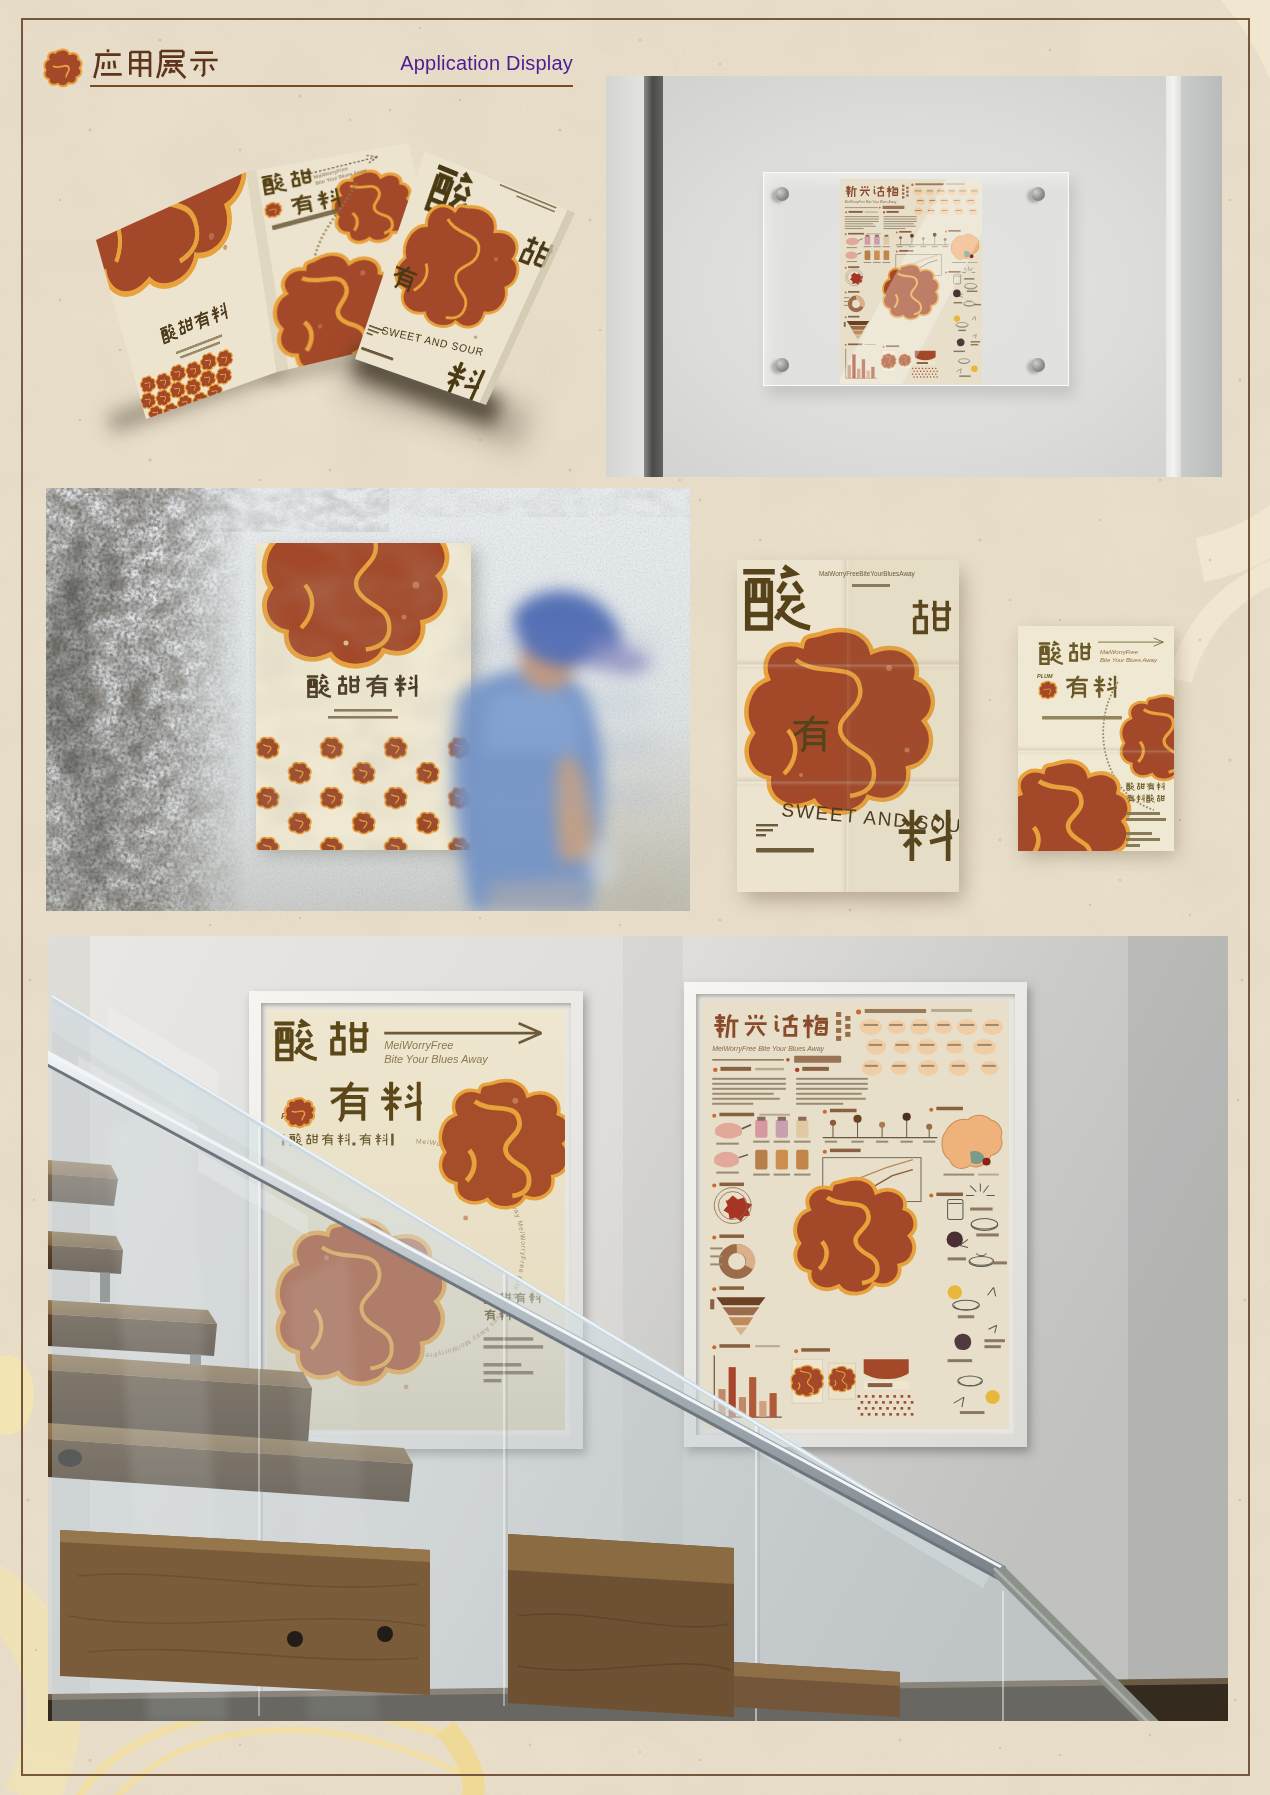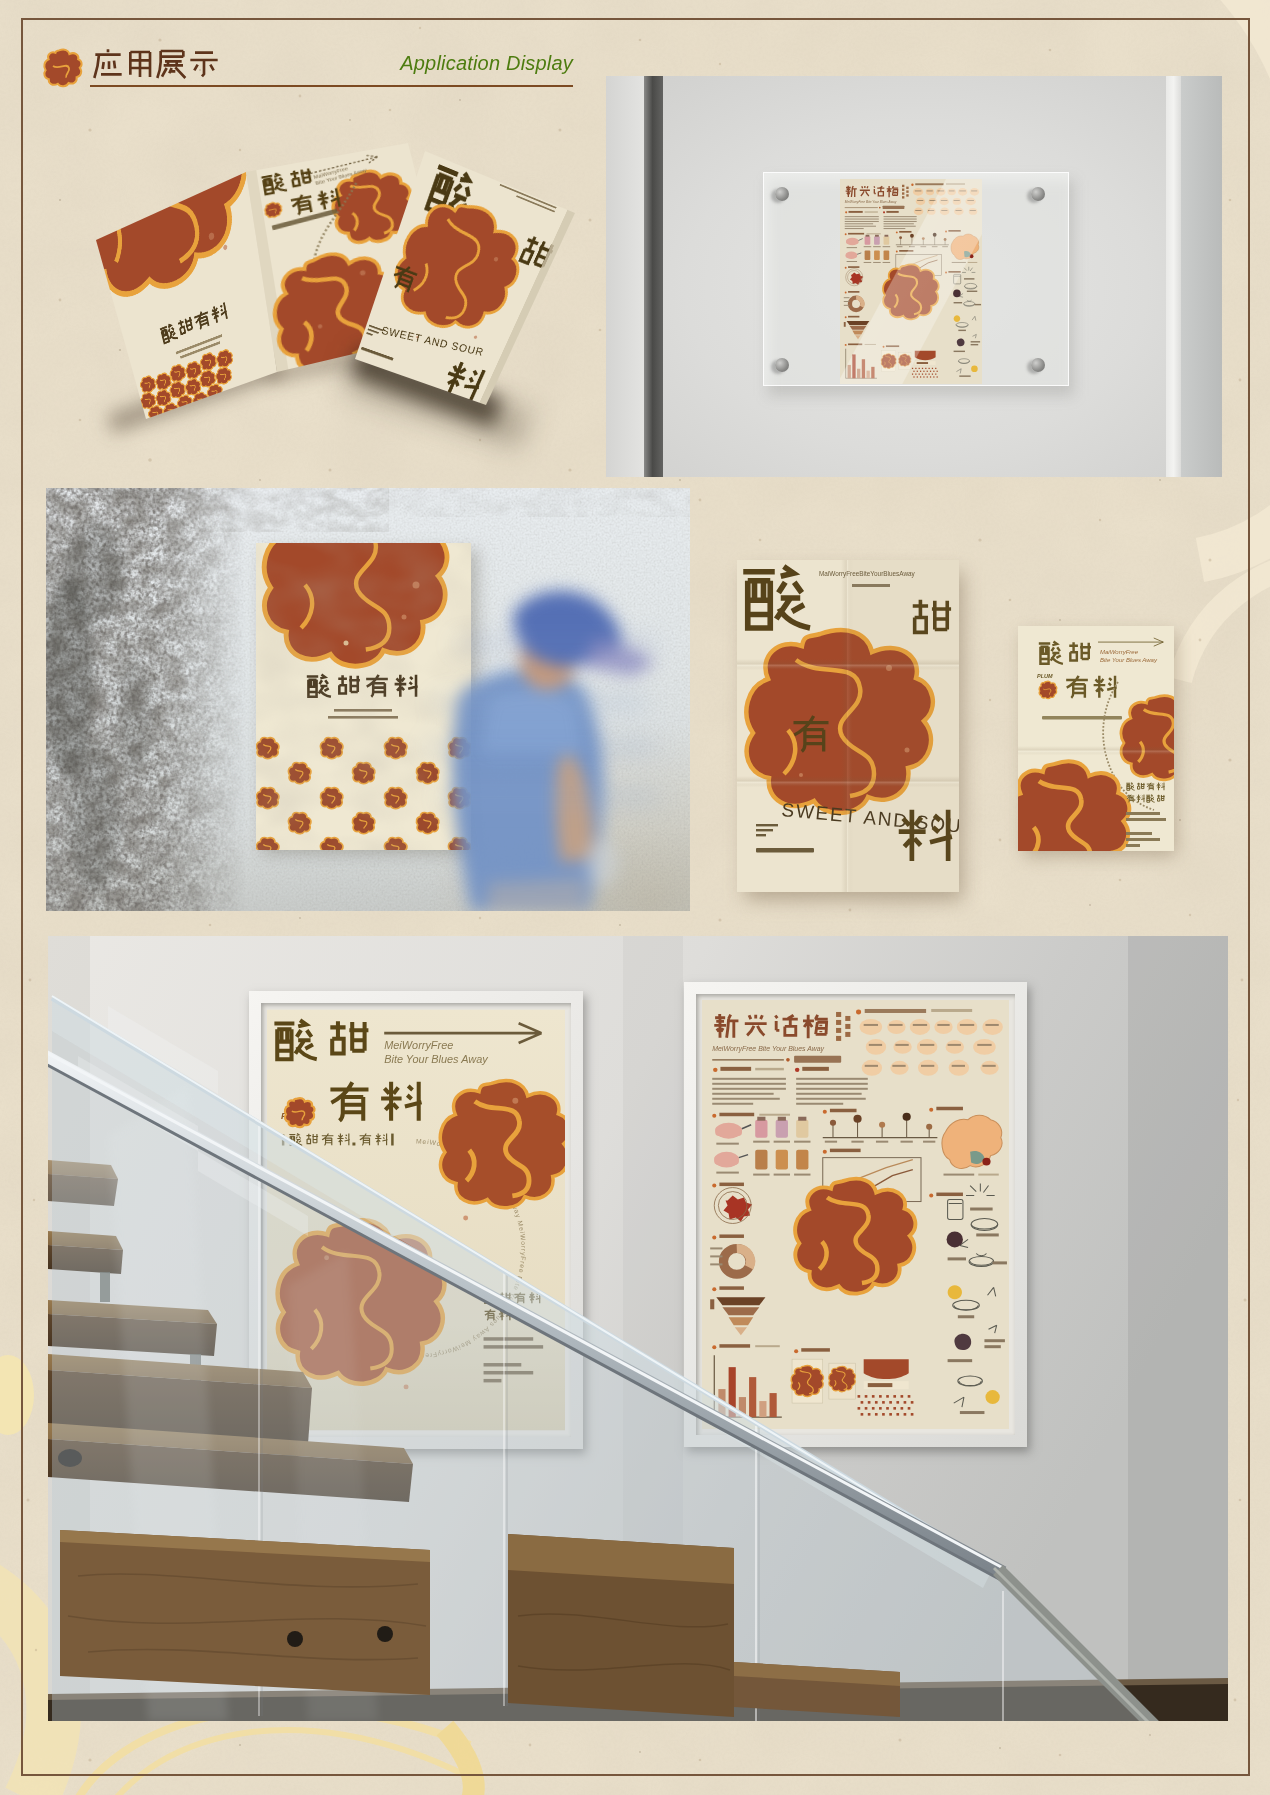--- a/index.html
+++ b/index.html
@@ -536,21 +536,21 @@
 
 <svg class="abs" style="left:92px;top:45px" width="128" height="38" viewBox="0 0 384 96" stroke="#5e341b" stroke-width="8">
   <use href="#g-ying" x="0" width="96" height="96"></use>
   <use href="#g-yong" x="96" width="96" height="96"></use>
   <use href="#g-zhan" x="192" width="96" height="96"></use>
   <use href="#g-shi" x="288" width="96" height="96"></use>
 </svg>
 
 <div class="abs" style="left:90px;top:85px;width:483px;height:2px;background:#7c4a22;"></div>
 
-<div class="abs" style="left:300px;top:52px;width:273px;text-align:right;font-style:italic;font-size:20px;letter-spacing:0.2px;color:#4d7c0f;">Application Display</div>
+<div class="abs" style="left:300px;top:52px;width:273px;text-align:right;font-size:20px;letter-spacing:0.2px;color:#4c1d95;">Application Display</div>
 
 <div id="brochures" class="abs" style="left:0;top:0;width:1270px;height:1795px">
 
   <div class="abs" style="left:105px;top:385px;width:180px;height:20px;background:rgba(60,45,30,0.4);filter:blur(9px);transform:rotate(-19deg);"></div>
 
   <div class="abs" style="left:265px;top:350px;width:180px;height:16px;background:rgba(60,45,30,0.33);filter:blur(9px);transform:rotate(-11deg);"></div>
 
   <svg class="abs" width="165" height="186" viewBox="0 0 165 186" style="transform-origin:0 0;transform:matrix3d(0.808931,-0.482151,0,-0.000407,0.395143,1.324904,0,0.000865,0,0,1,0,96,240,0,1);">
     <rect width="165" height="186" fill="#ece4cf"></rect>
 

